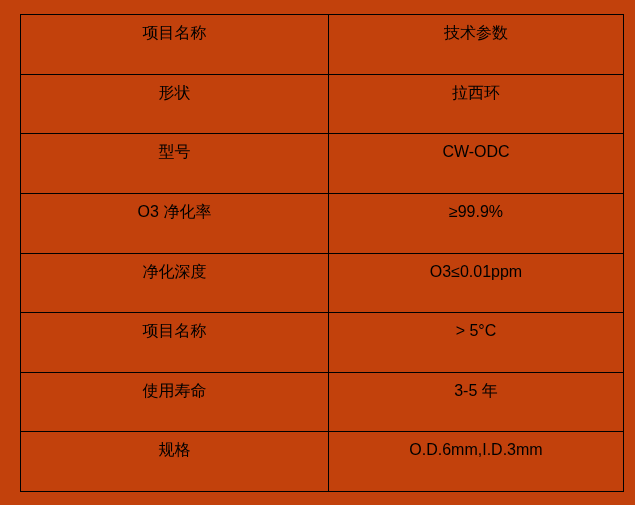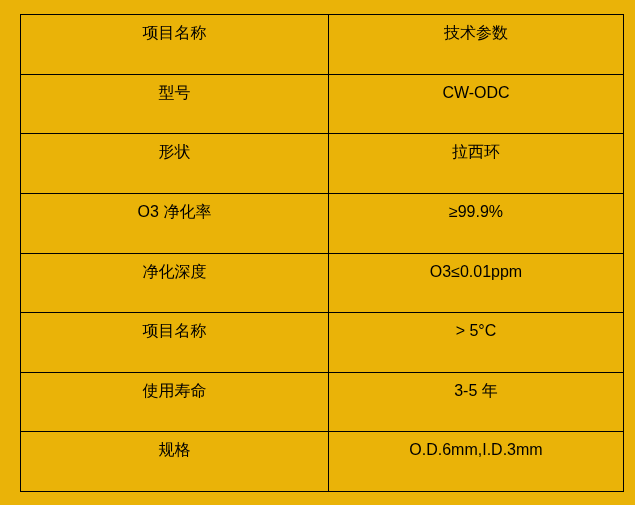--- a/index.html
+++ b/index.html
@@ -7,21 +7,21 @@
     padding: 0;
     background: #ffffff;
     width: 635px;
     height: 505px;
     font-family: "Liberation Sans", "DejaVu Sans", sans-serif;
   }
   .page {
     position: relative;
     width: 635px;
     height: 505px;
-    background: #eab308;
+    background: #c2410c;
     overflow: hidden;
   }
   table.spec-table {
     position: absolute;
     left: 20px;
     top: 14px;
     width: 603px;
     height: 478px;
     border-collapse: collapse;
     table-layout: fixed;
@@ -46,26 +46,26 @@
     <colgroup>
       <col style="width:308px">
       <col style="width:295px">
     </colgroup>
     <tbody>
       <tr>
         <td>项目名称</td>
         <td>技术参数</td>
       </tr>
       <tr>
+        <td>形状</td>
+        <td>拉西环</td>
+      </tr>
+      <tr>
         <td>型号</td>
         <td>CW-ODC</td>
-      </tr>
-      <tr>
-        <td>形状</td>
-        <td>拉西环</td>
       </tr>
       <tr>
         <td>O3 净化率</td>
         <td>≥99.9%</td>
       </tr>
       <tr>
         <td>净化深度</td>
         <td>O3≤0.01ppm</td>
       </tr>
       <tr>

